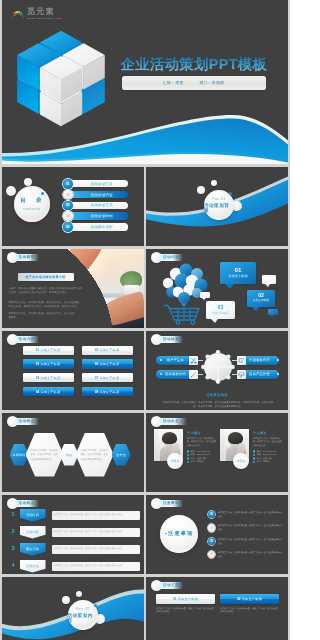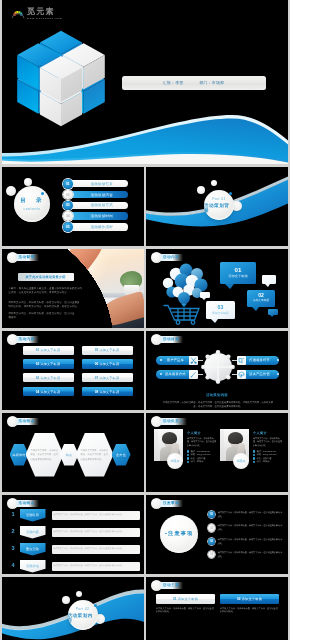--- a/index.html
+++ b/index.html
@@ -1,19 +1,19 @@
 <!DOCTYPE html>
 <html><head>
 <meta charset="utf-8">
 <style>
   html,body{margin:0;padding:0;}
   body{width:290px;height:640px;background:#ffffff;font-family:"Liberation Sans",sans-serif;overflow:hidden;
        -webkit-font-smoothing:antialiased;}
   #page{position:relative;width:290px;height:640px;background:#d2d2d1;}
-  .slide{position:absolute;background:#000000;overflow:hidden;}
+  .slide{position:absolute;background:#404040;overflow:hidden;}
   .s-full{left:1.5px;top:0;width:286.5px;height:163.5px;}
   .s-l{left:1.5px;width:142px;height:79.5px;}
   .s-r{left:146px;width:142px;height:79.5px;}
   .r1{top:166.5px;} .r2{top:248.5px;} .r3{top:330.5px;} .r4{top:412.5px;} .r5{top:494.5px;} .r6{top:576.5px;height:63.5px;}
   .blue{color:#1e9fd0;}
   .tt-title{position:absolute;left:119px;top:55px;font-size:14.3px;font-weight:bold;letter-spacing:0.42px;
     background:linear-gradient(180deg,#1a6fa8 0%,#2f93c9 45%,#8fd6f2 100%);
     -webkit-background-clip:text;background-clip:text;color:transparent;white-space:nowrap;}
   .tt-bar{position:absolute;left:120px;top:76px;width:144px;height:13.5px;border-radius:2.5px;
     background:linear-gradient(180deg,#f0f0ef 0%,#e9e9e8 44%,#e2e2e1 52%,#efefee 100%);
@@ -309,20 +309,21 @@
       <polygon points="7.19,48.05 28.30,59.77 28.30,82.37 7.19,70.65" fill="url(#bL)"></polygon>
       <polygon points="49.41,48.05 28.30,59.77 28.30,82.37 49.41,70.65" fill="url(#bR)"></polygon>
       <polygon points="73.70,36.33 94.81,48.05 73.70,59.77 52.59,48.05" fill="url(#wT)"></polygon>
       <polygon points="52.59,48.05 73.70,59.77 73.70,82.37 52.59,70.65" fill="url(#wL)"></polygon>
       <polygon points="94.81,48.05 73.70,59.77 73.70,82.37 94.81,70.65" fill="url(#wR)"></polygon>
       <polygon points="51.00,48.93 72.11,60.65 51.00,72.37 29.89,60.65" fill="url(#wT)"></polygon>
       <polygon points="29.89,60.65 51.00,72.37 51.00,94.97 29.89,83.25" fill="url(#wL)"></polygon>
       <polygon points="72.11,60.65 51.00,72.37 51.00,94.97 72.11,83.25" fill="url(#wR)"></polygon>
   </svg>
 
+  <div class="tt-title">企业活动策划PPT模板</div>
   <div class="tt-bar">
     <span>汇报：李雷</span>
     <span class="tt-sep"></span>
     <span>部门：市场部</span>
   </div>
 
   <svg class="wave" width="288" height="56" viewBox="0 0 288 56" preserveAspectRatio="none" style="position:absolute;left:0;top:108px;">
     <defs>
       <linearGradient id="wv1" x1="0.15" y1="1" x2="0.8" y2="0">
         <stop offset="0" stop-color="#12a7e5"></stop>

